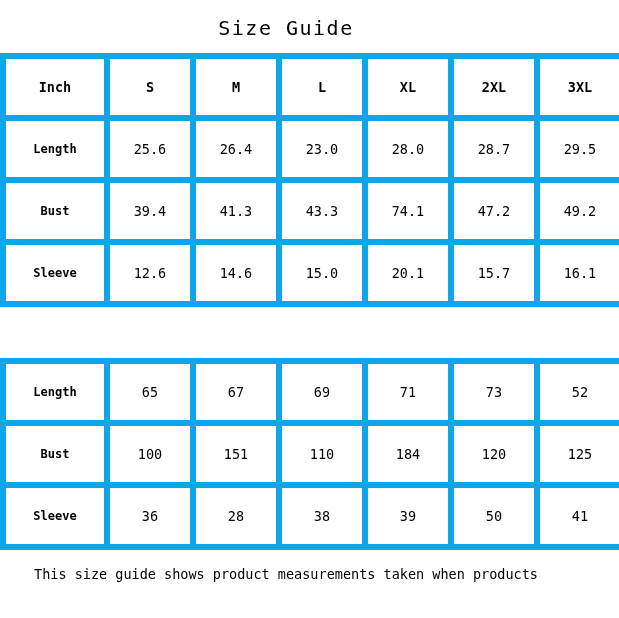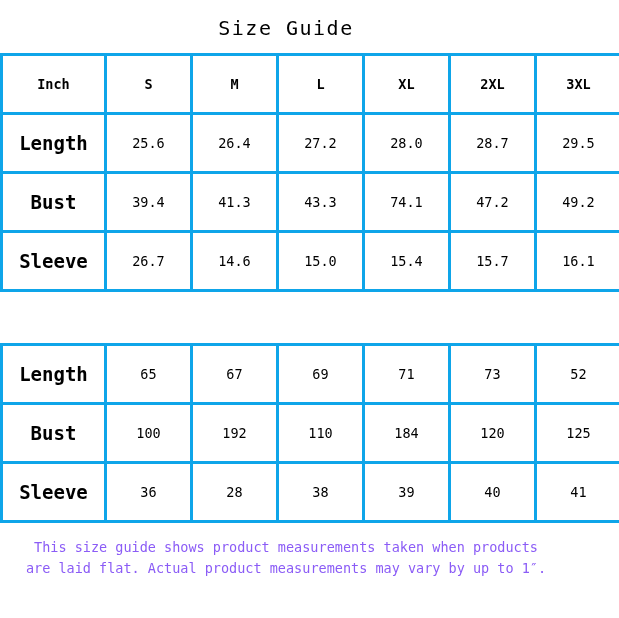--- a/index.html
+++ b/index.html
@@ -30,32 +30,32 @@
     color: #000;
     padding-top: 16px;
     padding-bottom: 13px;
   }
   table.size-table {
     border-collapse: collapse;
     width: 619px;
     table-layout: fixed;
   }
   table.size-table td, table.size-table th {
-    border: 3px solid #0ea5e9;
+    border: 6px solid #0ea5e9;
     height: 56px;
     text-align: center;
     vertical-align: middle;
     font-family: "DejaVu Sans Mono", monospace;
     font-size: 13.5px;
     font-weight: 400;
     padding: 0;
   }
   table.size-table th.rowhead, table.size-table td.rowhead {
     font-weight: 700;
-    font-size: 19px;
+    font-size: 12px;
   }
   table.size-table th.colhead {
     font-weight: 700;
     font-size: 13.5px;
   }
   table.size-table th.unit {
     font-weight: 700;
     font-size: 13.5px;
   }
   
@@ -66,21 +66,21 @@
     height: 51px;
     background: #ffffff;
     border-left: 1px solid #ffffff;
   }
   .note {
     text-align: center;
     font-family: "DejaVu Sans Mono", monospace;
     font-size: 13.5px;
     line-height: 21px;
     padding-top: 14px;
-    color: #8b5cf6;
+    color: #000000;
   }
   .note div { white-space: nowrap; }
 </style>
 </head>
 <body>
 
 <div class="page">
 
   <div class="title">Size Guide</div>
 
@@ -101,40 +101,40 @@
         <th class="colhead">M</th>
         <th class="colhead">L</th>
         <th class="colhead">XL</th>
         <th class="colhead">2XL</th>
         <th class="colhead">3XL</th>
       </tr>
       <tr>
         <td class="rowhead">Length</td>
         <td>25.6</td>
         <td>26.4</td>
-        <td>27.2</td>
+        <td>23.0</td>
         <td>28.0</td>
         <td>28.7</td>
         <td>29.5</td>
       </tr>
       <tr>
         <td class="rowhead">Bust</td>
         <td>39.4</td>
         <td>41.3</td>
         <td>43.3</td>
         <td>74.1</td>
         <td>47.2</td>
         <td>49.2</td>
       </tr>
       <tr>
         <td class="rowhead">Sleeve</td>
-        <td>26.7</td>
+        <td>12.6</td>
         <td>14.6</td>
         <td>15.0</td>
-        <td>15.4</td>
+        <td>20.1</td>
         <td>15.7</td>
         <td>16.1</td>
       </tr>
     </tbody>
   </table>
 
   <div class="gap"></div>
 
   <table class="size-table">
     <colgroup>
@@ -152,36 +152,35 @@
         <td>65</td>
         <td>67</td>
         <td>69</td>
         <td>71</td>
         <td>73</td>
         <td>52</td>
       </tr>
       <tr>
         <td class="rowhead">Bust</td>
         <td>100</td>
-        <td>192</td>
+        <td>151</td>
         <td>110</td>
         <td>184</td>
         <td>120</td>
         <td>125</td>
       </tr>
       <tr>
         <td class="rowhead">Sleeve</td>
         <td>36</td>
         <td>28</td>
         <td>38</td>
         <td>39</td>
-        <td>40</td>
+        <td>50</td>
         <td>41</td>
       </tr>
     </tbody>
   </table>
 
   <div class="note">
     <div>This size guide shows product measurements taken when products</div>
-    <div>are laid flat. Actual product measurements may vary by up to 1″.</div>
   </div>
 
 </div>
 
 </body></html>

